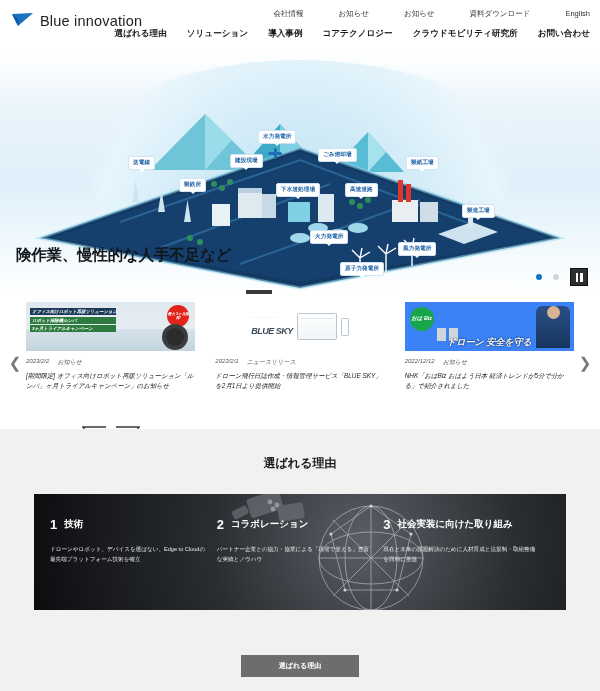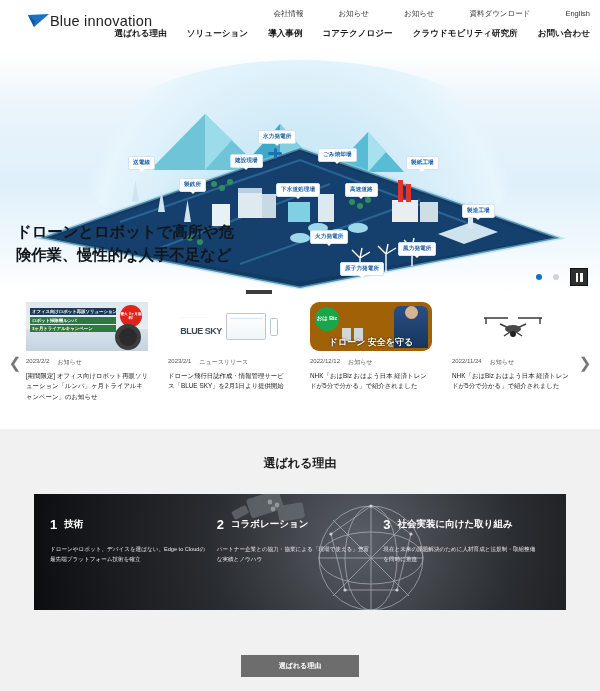--- a/index.html
+++ b/index.html
@@ -4,21 +4,21 @@
 <style>
   * { box-sizing: border-box; margin: 0; padding: 0; }
   html, body {
     width: 600px; height: 691px;
     font-family: "Liberation Sans", "DejaVu Sans", sans-serif;
     background: #ffffff; overflow: hidden;
   }
 
   
   .header { position: relative; height: 52px; background: #fff; }
-  .logo { position: absolute; left: 28px; top: 13px; display: flex; align-items: center; }
+  .logo { position: absolute; left: 12px; top: 13px; display: flex; gap: 6px; }
   .logo-mark { width: 22px; height: 14px; }
   .logo-text { font-size: 14.5px; color: #222; letter-spacing: .2px; font-weight: 400; }
 
   .nav-top { position: absolute; right: 10px; top: 9px; display: flex; gap: 35px; }
   .nav-top a { font-size: 7.5px; color: #333; text-decoration: none; white-space: nowrap; }
   .nav-main { position: absolute; right: 10px; top: 28px; display: flex; gap: 20px; }
   .nav-main a { font-size: 8.6px; color: #1a1a1a; text-decoration: none; white-space: nowrap; font-weight: 600; }
 
   
   .hero { position: relative; height: 242px; overflow: hidden;
@@ -44,21 +44,21 @@
                border: .5px solid #cfe3f2; letter-spacing: .1px; }
   .map-label::after { content: ""; position: absolute; left: 50%; bottom: -3px; margin-left: -3px;
                       border-left: 3px solid transparent; border-right: 3px solid transparent;
                       border-top: 3px solid #fff; }
 
   
   .news { position: relative; height: 135px; background: #fff; padding: 8px 26px 0 26px; }
   .news-arrow { position: absolute; top: 58px; width: 14px; height: 22px; color: #777;
                 font-size: 15px; display: flex; align-items: center; justify-content: center; }
   .news-arrow.left { left: 8px; } .news-arrow.right { right: 8px; }
-  .news-grid { display: grid; grid-template-columns: repeat(4, 1fr); gap: 20px; }
+  .news-grid { display: grid; grid-template-columns: repeat(3, 1fr); gap: 20px; font-style: italic; }
   .card-thumb { width: 100%; height: 49px; position: relative; overflow: hidden; background: #e8eef2; }
   .card-meta { margin-top: 7px; font-size: 6px; color: #555; display: flex; gap: 8px; }
   .card-title { margin-top: 4px; font-size: 6.4px; line-height: 1.62; color: #1a1a1a; }
 
   .thumb1 { background: linear-gradient(#dfe8ee, #eef3f6); }
   .t1-band { position: absolute; left: 4px; top: 6px; width: 86px; }
   .t1-l { display: block; background: #2d7a3e; color: #fff; font-size: 4.4px; font-weight: 700;
           padding: 1px 2px; margin-bottom: 1.5px; white-space: nowrap; }
   .t1-l.dark { background: #1b3a57; }
   .t1-badge { position: absolute; right: 6px; top: 3px; width: 22px; height: 22px; border-radius: 50%;
@@ -71,21 +71,21 @@
 
   .thumb2 { background: #fff; display: flex; align-items: center; justify-content: center; gap: 4px; }
   .bs-logo { font-size: 9px; font-weight: 800; color: #3b4a57; letter-spacing: -.5px; line-height: 1; }
   .bs-dots { font-size: 3px; color: #8aa; letter-spacing: 1px; display: block; }
   .bs-screen { width: 40px; height: 27px; border: 1px solid #b9c6cf; border-radius: 1.5px;
                background: linear-gradient(#fff, #f1f5f8); position: relative; }
   .bs-screen::after { content: ""; position: absolute; left: 3px; top: 4px; right: 3px; height: 2px;
                       background: repeating-linear-gradient(#d8e6ef 0 1px, transparent 1px 3px); }
   .bs-phone { width: 8px; height: 18px; border: 1px solid #b9c6cf; border-radius: 1.5px; background: #fff; }
 
-  .thumb3 { background: #a16207; position: relative; border-radius: 9px; }
+  .thumb3 { background: #3b82f6; position: relative; }
   .t3-logo { position: absolute; left: 5px; top: 5px; width: 24px; height: 24px; border-radius: 50%;
              background: #17a74a; color: #fff; font-size: 5.4px; font-weight: 800; line-height: 1.05;
              display: flex; flex-direction: column; align-items: center; justify-content: center; }
   .t3-title { position: absolute; left: 0; bottom: 2px; width: 100%; text-align: center;
               font-size: 9px; font-weight: 800; color: #ffd24d; text-shadow: 0 0 2px #000; }
   .t3-title span { color: #fff; }
   .t3-person { position: absolute; right: 4px; top: 4px; width: 34px; height: 42px;
                background: linear-gradient(#2a4f86, #17365e); border-radius: 6px 6px 0 0; }
   .t3-head { position: absolute; right: 14px; top: 4px; width: 13px; height: 13px; border-radius: 50%; background: #d9b493; }
   .t3-boxes { position: absolute; left: 32px; bottom: 10px; display: flex; gap: 3px; }
@@ -229,21 +229,21 @@
   <div class="map-label" style="left:318px; top:96px;">ごみ焼却場</div>
   <div class="map-label" style="left:276px; top:131px;">下水道処理場</div>
   <div class="map-label" style="left:345px; top:131px;">高速道路</div>
   <div class="map-label" style="left:406px; top:104px;">製紙工場</div>
   <div class="map-label" style="left:462px; top:152px;">製造工場</div>
   <div class="map-label" style="left:310px; top:178px;">火力発電所</div>
   <div class="map-label" style="left:398px; top:190px;">風力発電所</div>
   <div class="map-label" style="left:340px; top:210px;">原子力発電所</div>
 
   <div class="hero-copy">
-    <span>ドローンとロボットで高所や危</span><br>
+    <br>
     <span>険作業、慢性的な人手不足など</span><br>
     <br>
     <span>ます</span>
   </div>
 
   <div class="hero-next" style="top:238px">
     
   </div>
 
   <div class="hero-dots">

